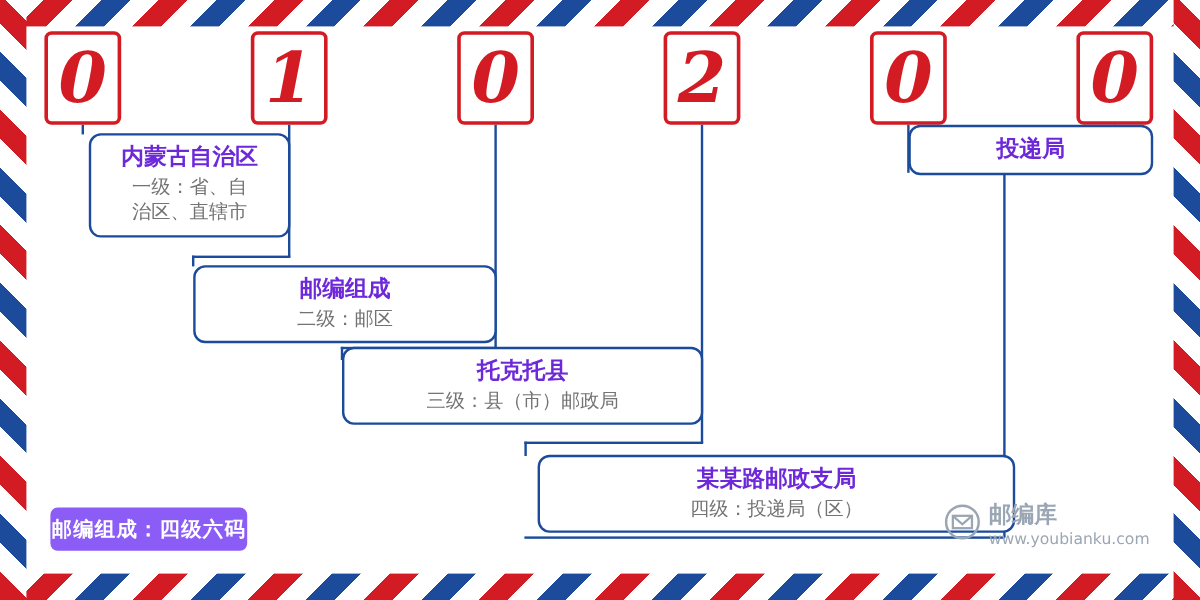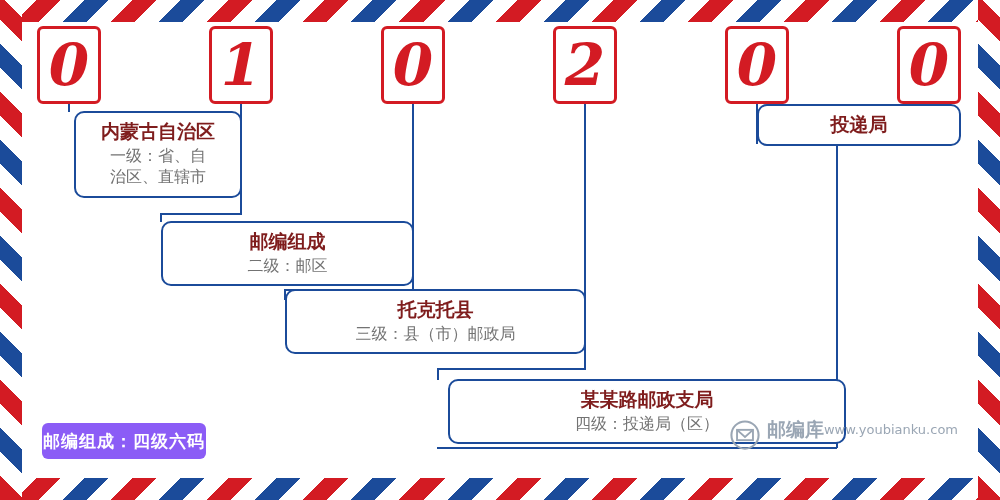--- a/index.html
+++ b/index.html
@@ -84,21 +84,21 @@
     border: 2px solid #1b4b9a;
     border-radius: 10px;
     background: #ffffff;
     box-sizing: border-box;
     text-align: center;
     padding: 6px 12px 8px 12px;
   }
   .callout .title {
     font-size: 19px;
     font-weight: bold;
-    color: #7f1d1d;
+    color: #6d28d9;
     line-height: 1.35;
     white-space: nowrap;
   }
   .callout .sub {
     font-size: 16px;
     font-weight: normal;
     color: #737373;
     line-height: 1.35;
   }
   .callout .sub.nowrap { white-space: nowrap; }
@@ -140,21 +140,21 @@
     align-items: flex-start;
   }
   .logo-mark {
     width: 30px;
     height: 30px;
     margin-right: 7px;
     flex: 0 0 auto;
   }
   .logo-text {
     display: flex;
-    flex-direction: row;
+    flex-direction: column;
     justify-content: flex-start;
   }
   .logo-name {
     font-size: 19px;
     font-weight: bold;
     color: #9aa6b4;
     line-height: 1.05;
   }
   .logo-url {
     font-size: 13px;

